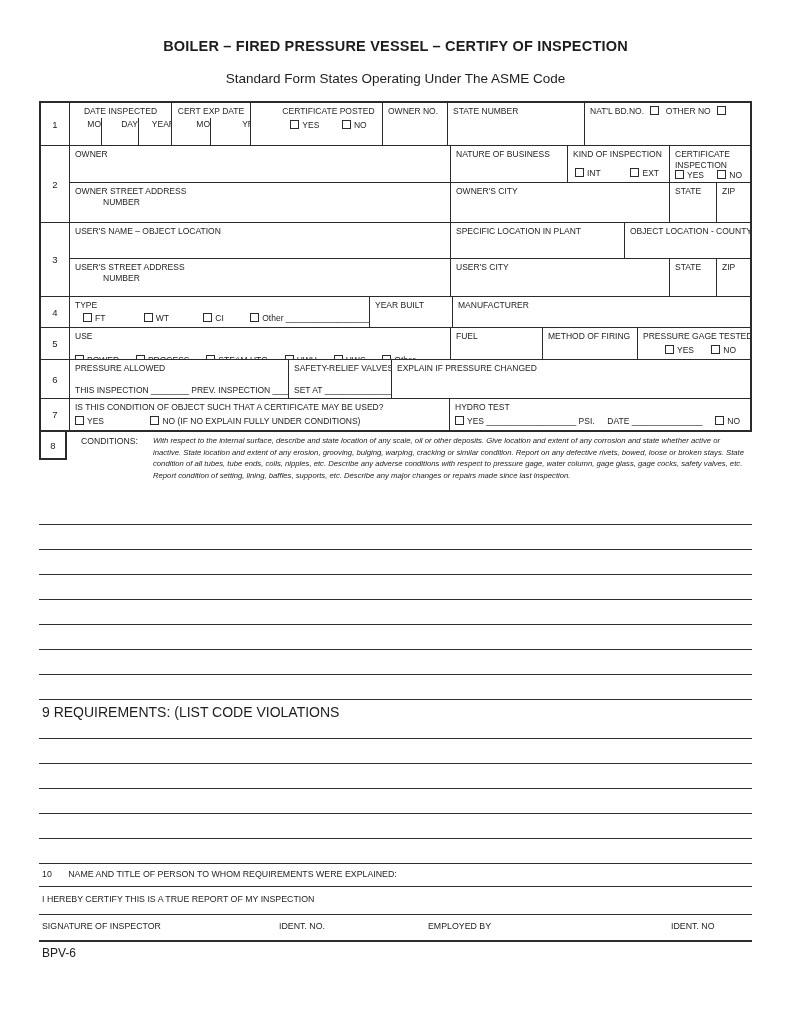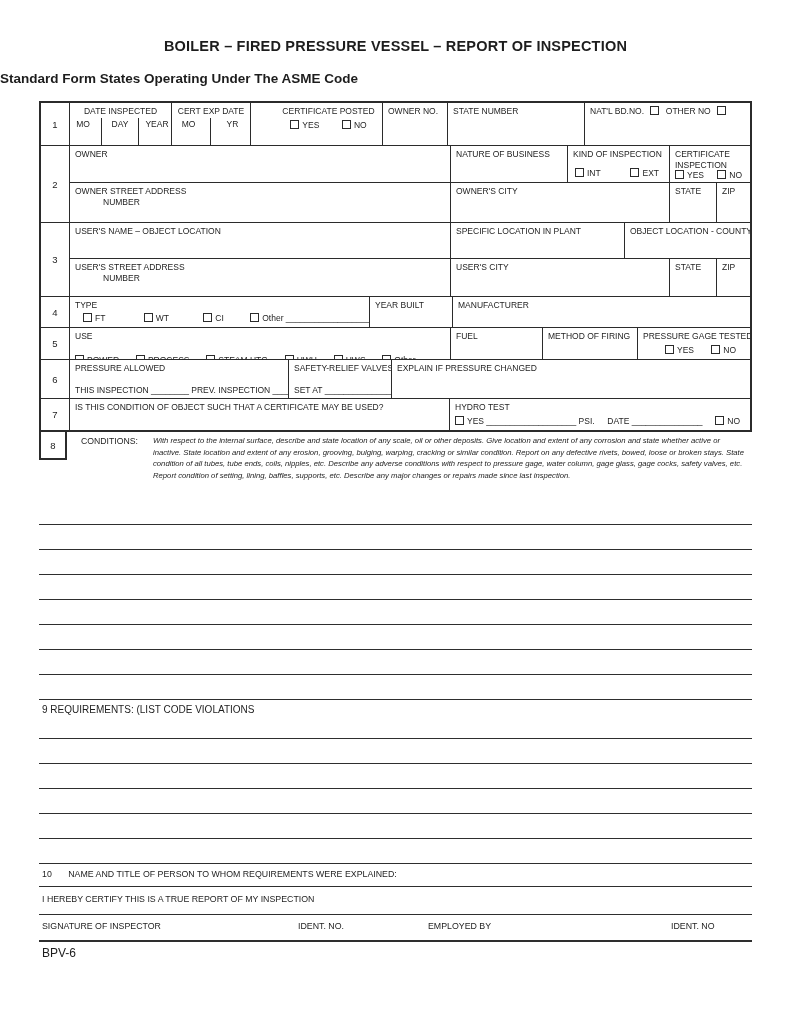--- a/index.html
+++ b/index.html
@@ -5,21 +5,21 @@
   html,body { margin:0; padding:0; background:#ffffff; }
   body {
     width:791px; height:1024px;
     font-family:"Liberation Sans", sans-serif;
     color:#1d1d1d;
     -webkit-font-smoothing:antialiased;
   }
   .page { position:relative; width:791px; height:1024px; overflow:hidden; }
 
   .title    { text-align:center; font-weight:bold; font-size:14.5px; padding-top:38px; letter-spacing:.2px; }
-  .subtitle { text-align:left; font-weight:bold; font-size:13.5px; margin-top:17px; }
+  .subtitle { text-align:center; font-weight:normal; font-size:13.5px; margin-top:17px; }
 
   
   .ftable { margin:15px 39px 0 39px; border:2px solid #2b2b2b; }
   .trow { display:flex; }
   .trow + .trow { border-top:1.4px solid #2b2b2b; }
   .numcell {
     flex:0 0 28px; width:28px;
     display:flex; align-items:center; justify-content:center;
     font-size:9.5px; border-right:1.4px solid #2b2b2b;
   }
@@ -42,21 +42,21 @@
   .h-r2a { height:36px; }
   .h-r2b { height:39px; }
   .h-r3a { height:35px; }
   .h-r3b { height:37px; }
   .h-r4  { height:30px; }
   .h-r5  { height:31px; }
   .h-r6  { height:38px; }
   .h-r7  { height:31px; }
 
   .subcols { display:flex; flex:1; margin:1px -4px -2px -5px; }
-  .subcols > span { flex:1; text-align:center; padding-top:1px; border-left:1.2px solid #2b2b2b; }
+  .subcols > span { flex:1; text-align:right; padding-top:1px; border-left:1.2px solid #2b2b2b; }
   .subcols > span:first-child { border-left:none; }
 
   .cb {
     display:inline-block; width:7px; height:7px;
     border:1.2px solid #2b2b2b; background:#fff;
     vertical-align:-1px; margin-right:3px;
   }
   .cb.after { margin-right:0; margin-left:4px; }
   .opt { display:inline-block; }
   .indent2 { margin-left:28px; }
@@ -68,41 +68,41 @@
     border:2px solid #2b2b2b; border-top:none;
     display:flex; align-items:center; justify-content:center; font-size:9.5px;
   }
   .cond { flex:1; display:flex; padding:3px 0 0 14px; }
   .condlabel { flex:0 0 72px; font-size:8.7px; padding-top:1px; }
   .condtext  { flex:1; font-size:7.7px; font-style:italic; line-height:1.5; padding-right:2px; }
 
   
   .linegroup { margin:0 39px; }
   .wline { height:24px; border-bottom:1.7px solid #2e2e2e; }
-  .req-label { margin:0 39px; font-size:10px; padding:4px 0 0 3px; height:10px; }
+  .req-label { margin:0 39px; font-size:14px; padding:4px 0 0 3px; height:10px; }
 
   
   .f-row { margin:0 39px; border-bottom:1.7px solid #2e2e2e; font-size:8.8px; }
   .f-item10 { padding:5px 0 7px 3px; }
   .f-item10 .num10 { display:inline-block; margin-right:14px; }
   .f-certify { padding:7px 0 10px 3px; }
   .f-sig { position:relative; height:25px; border-bottom:2.6px solid #2e2e2e; }
   .f-sig span { position:absolute; top:6px; }
   .sig-label   { left:3px; }
-  .ident-no    { left:259px; }
+  .ident-no    { left:240px; }
   .employed-by { left:389px; }
   .ident-no2   { left:632px; }
   .bpv { margin:4px 0 0 42px; font-size:12px; }
 </style>
 </head>
 <body>
 
 <div class="page">
 
-  <div class="title">BOILER – FIRED PRESSURE VESSEL – REPORT OF INSPECTION</div>
+  <div class="title">BOILER – FIRED PRESSURE VESSEL – CERTIFY OF INSPECTION</div>
   <div class="subtitle">Standard Form States Operating Under The ASME Code</div>
 
   <div class="ftable">
 
     <div class="trow h-r1">
       <div class="numcell">1</div>
       <div class="rowbody">
         <div class="subrow h-r1">
           <div class="cell first ctr" style="flex:0 0 101px; padding:3px 0 0 0;">
             <span>DATE INSPECTED</span>
@@ -295,20 +295,24 @@
         </div>
       </div>
     </div>
 
     <div class="trow h-r7">
       <div class="numcell">7</div>
       <div class="rowbody">
         <div class="subrow h-r7">
           <div class="cell first vspread" style="flex:0 0 379px;">
             <span>IS THIS CONDITION OF OBJECT SUCH THAT A CERTIFICATE MAY BE USED?</span>
+            <div style="padding-bottom:1px;">
+              <span class="opt" style="margin-right:44px;"><span class="cb"></span><span>YES</span></span>
+              <span class="opt"><span class="cb"></span><span>NO (IF NO EXPLAIN FULLY UNDER CONDITIONS)</span></span>
+            </div>
           </div>
           <div class="cell vspread" style="flex:1;">
             <span>HYDRO TEST</span>
             <div style="display:flex; justify-content:space-between; padding:0 6px 1px 0;">
               <span class="opt"><span class="cb"></span><span>YES ___________________ PSI.</span></span>
               <span class="opt">DATE _______________</span>
               <span class="opt"><span class="cb"></span><span>NO</span></span>
             </div>
           </div>
         </div>

